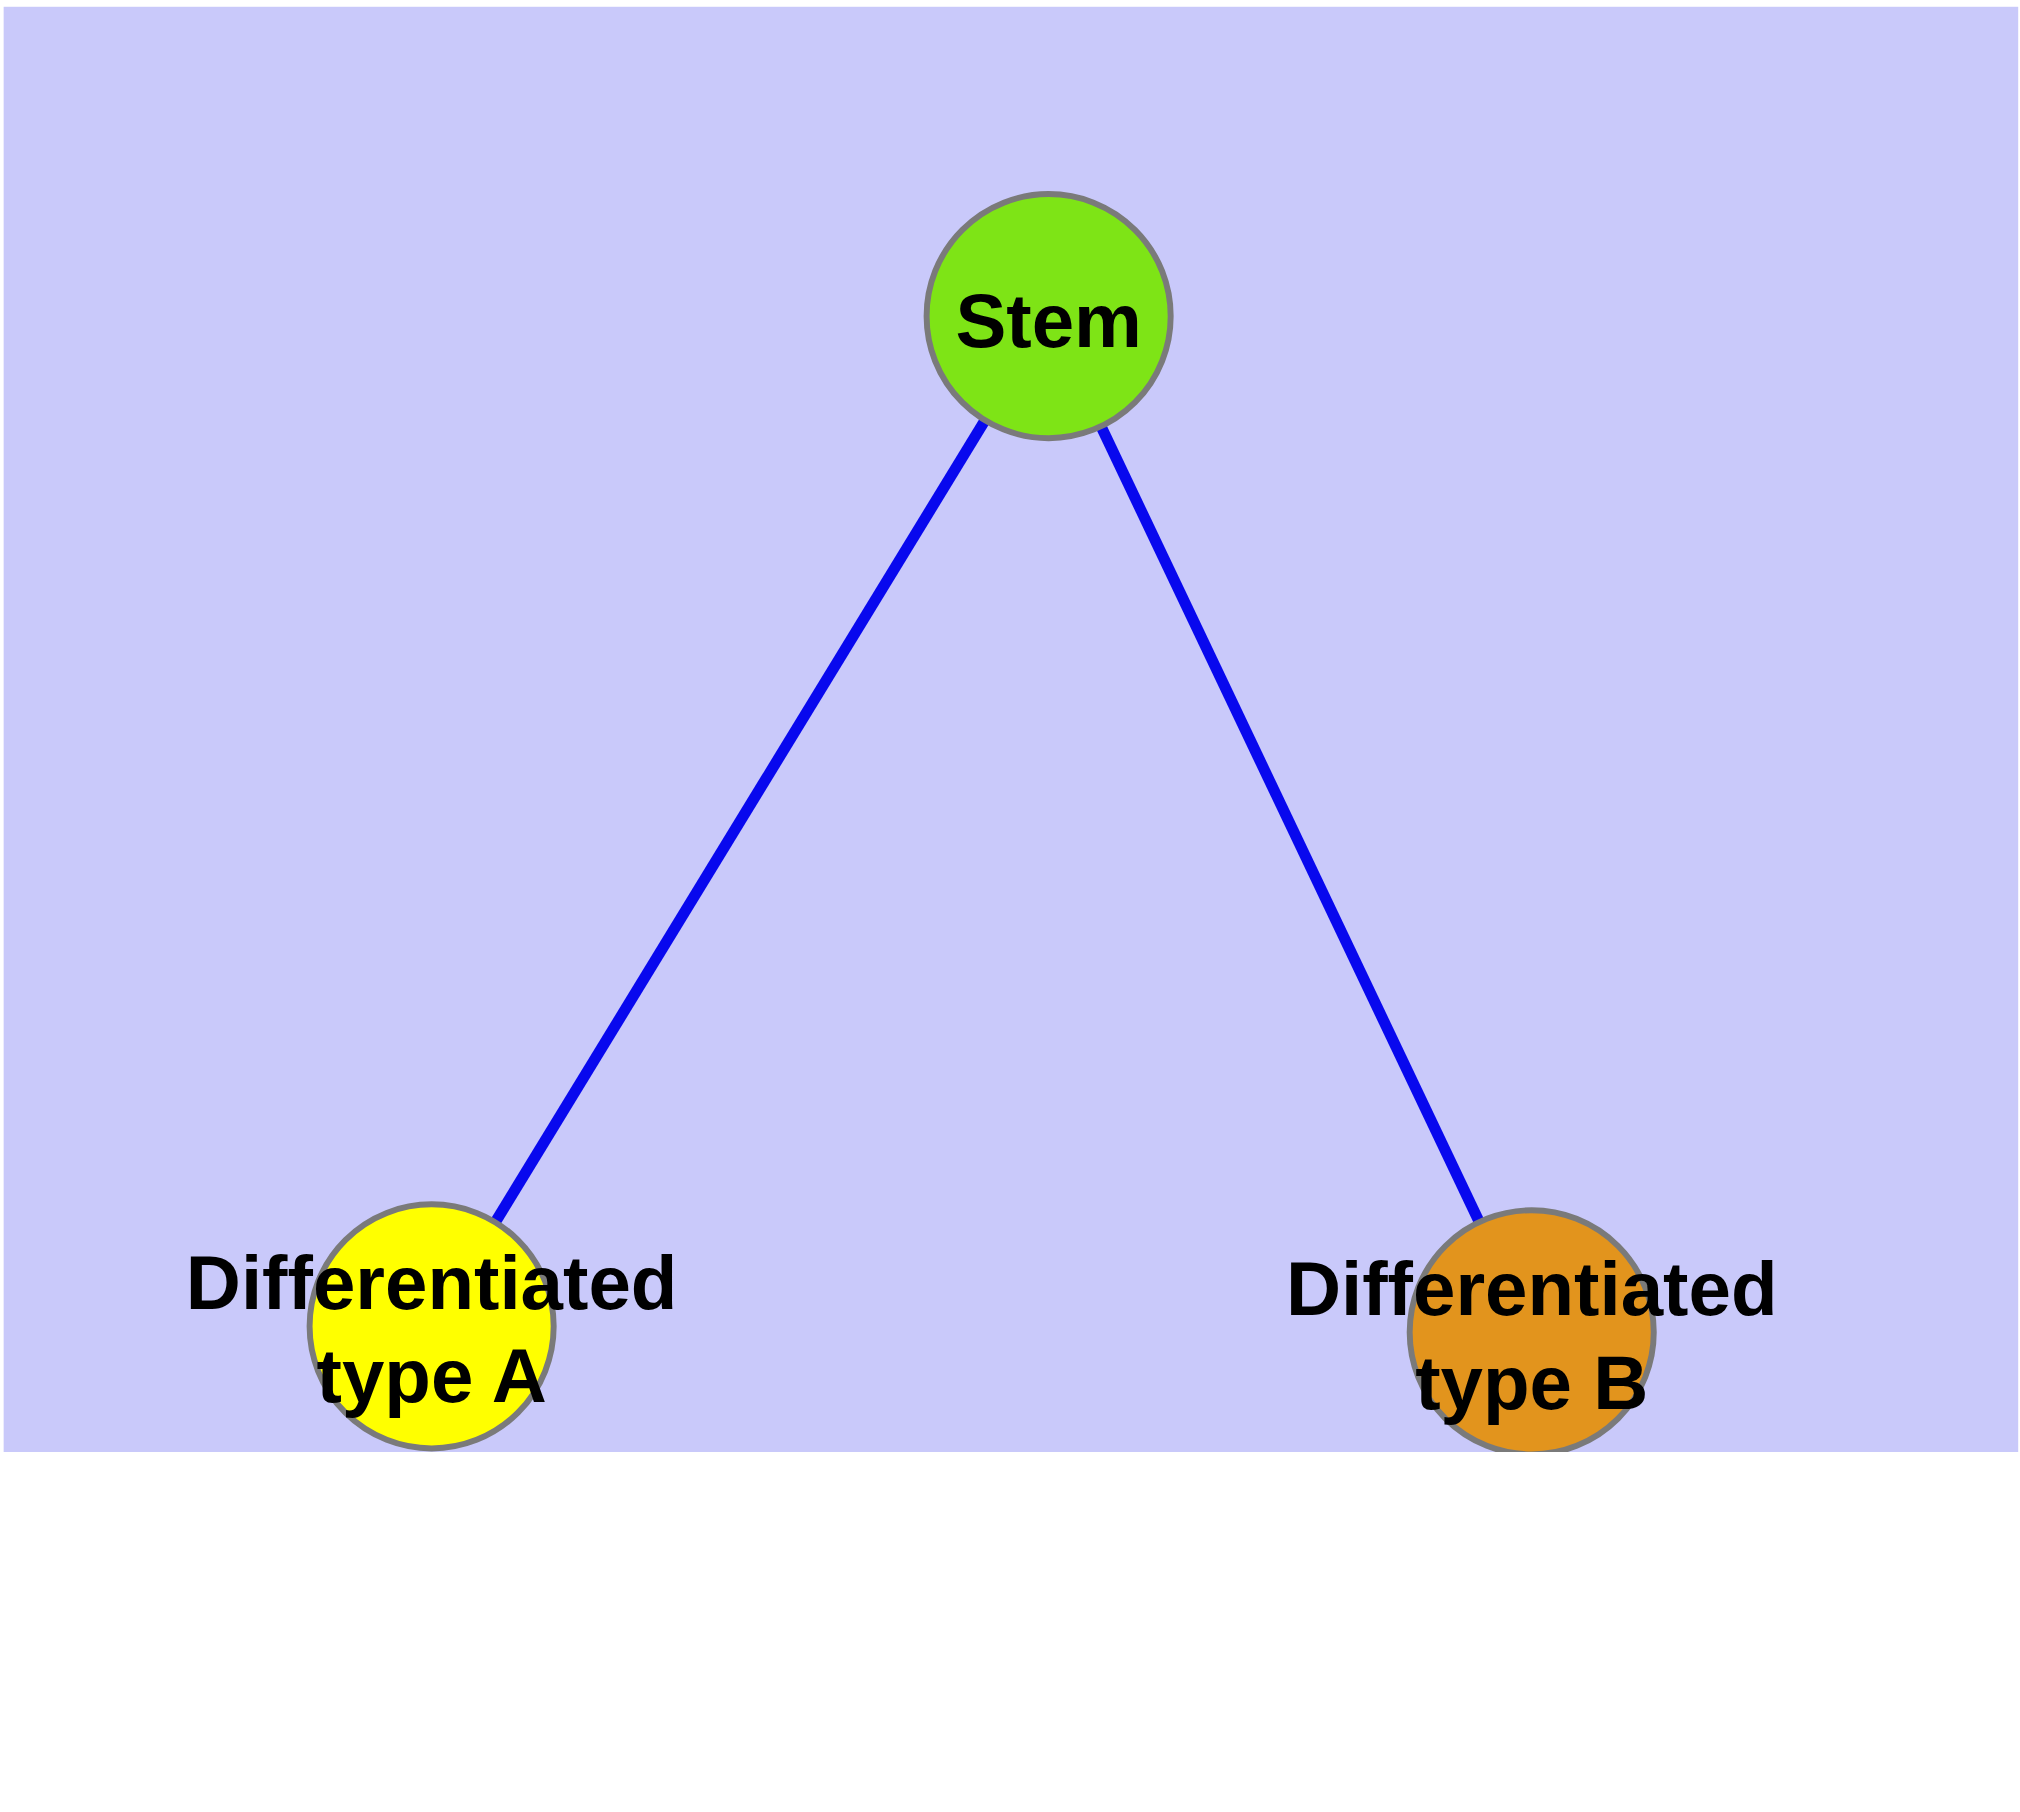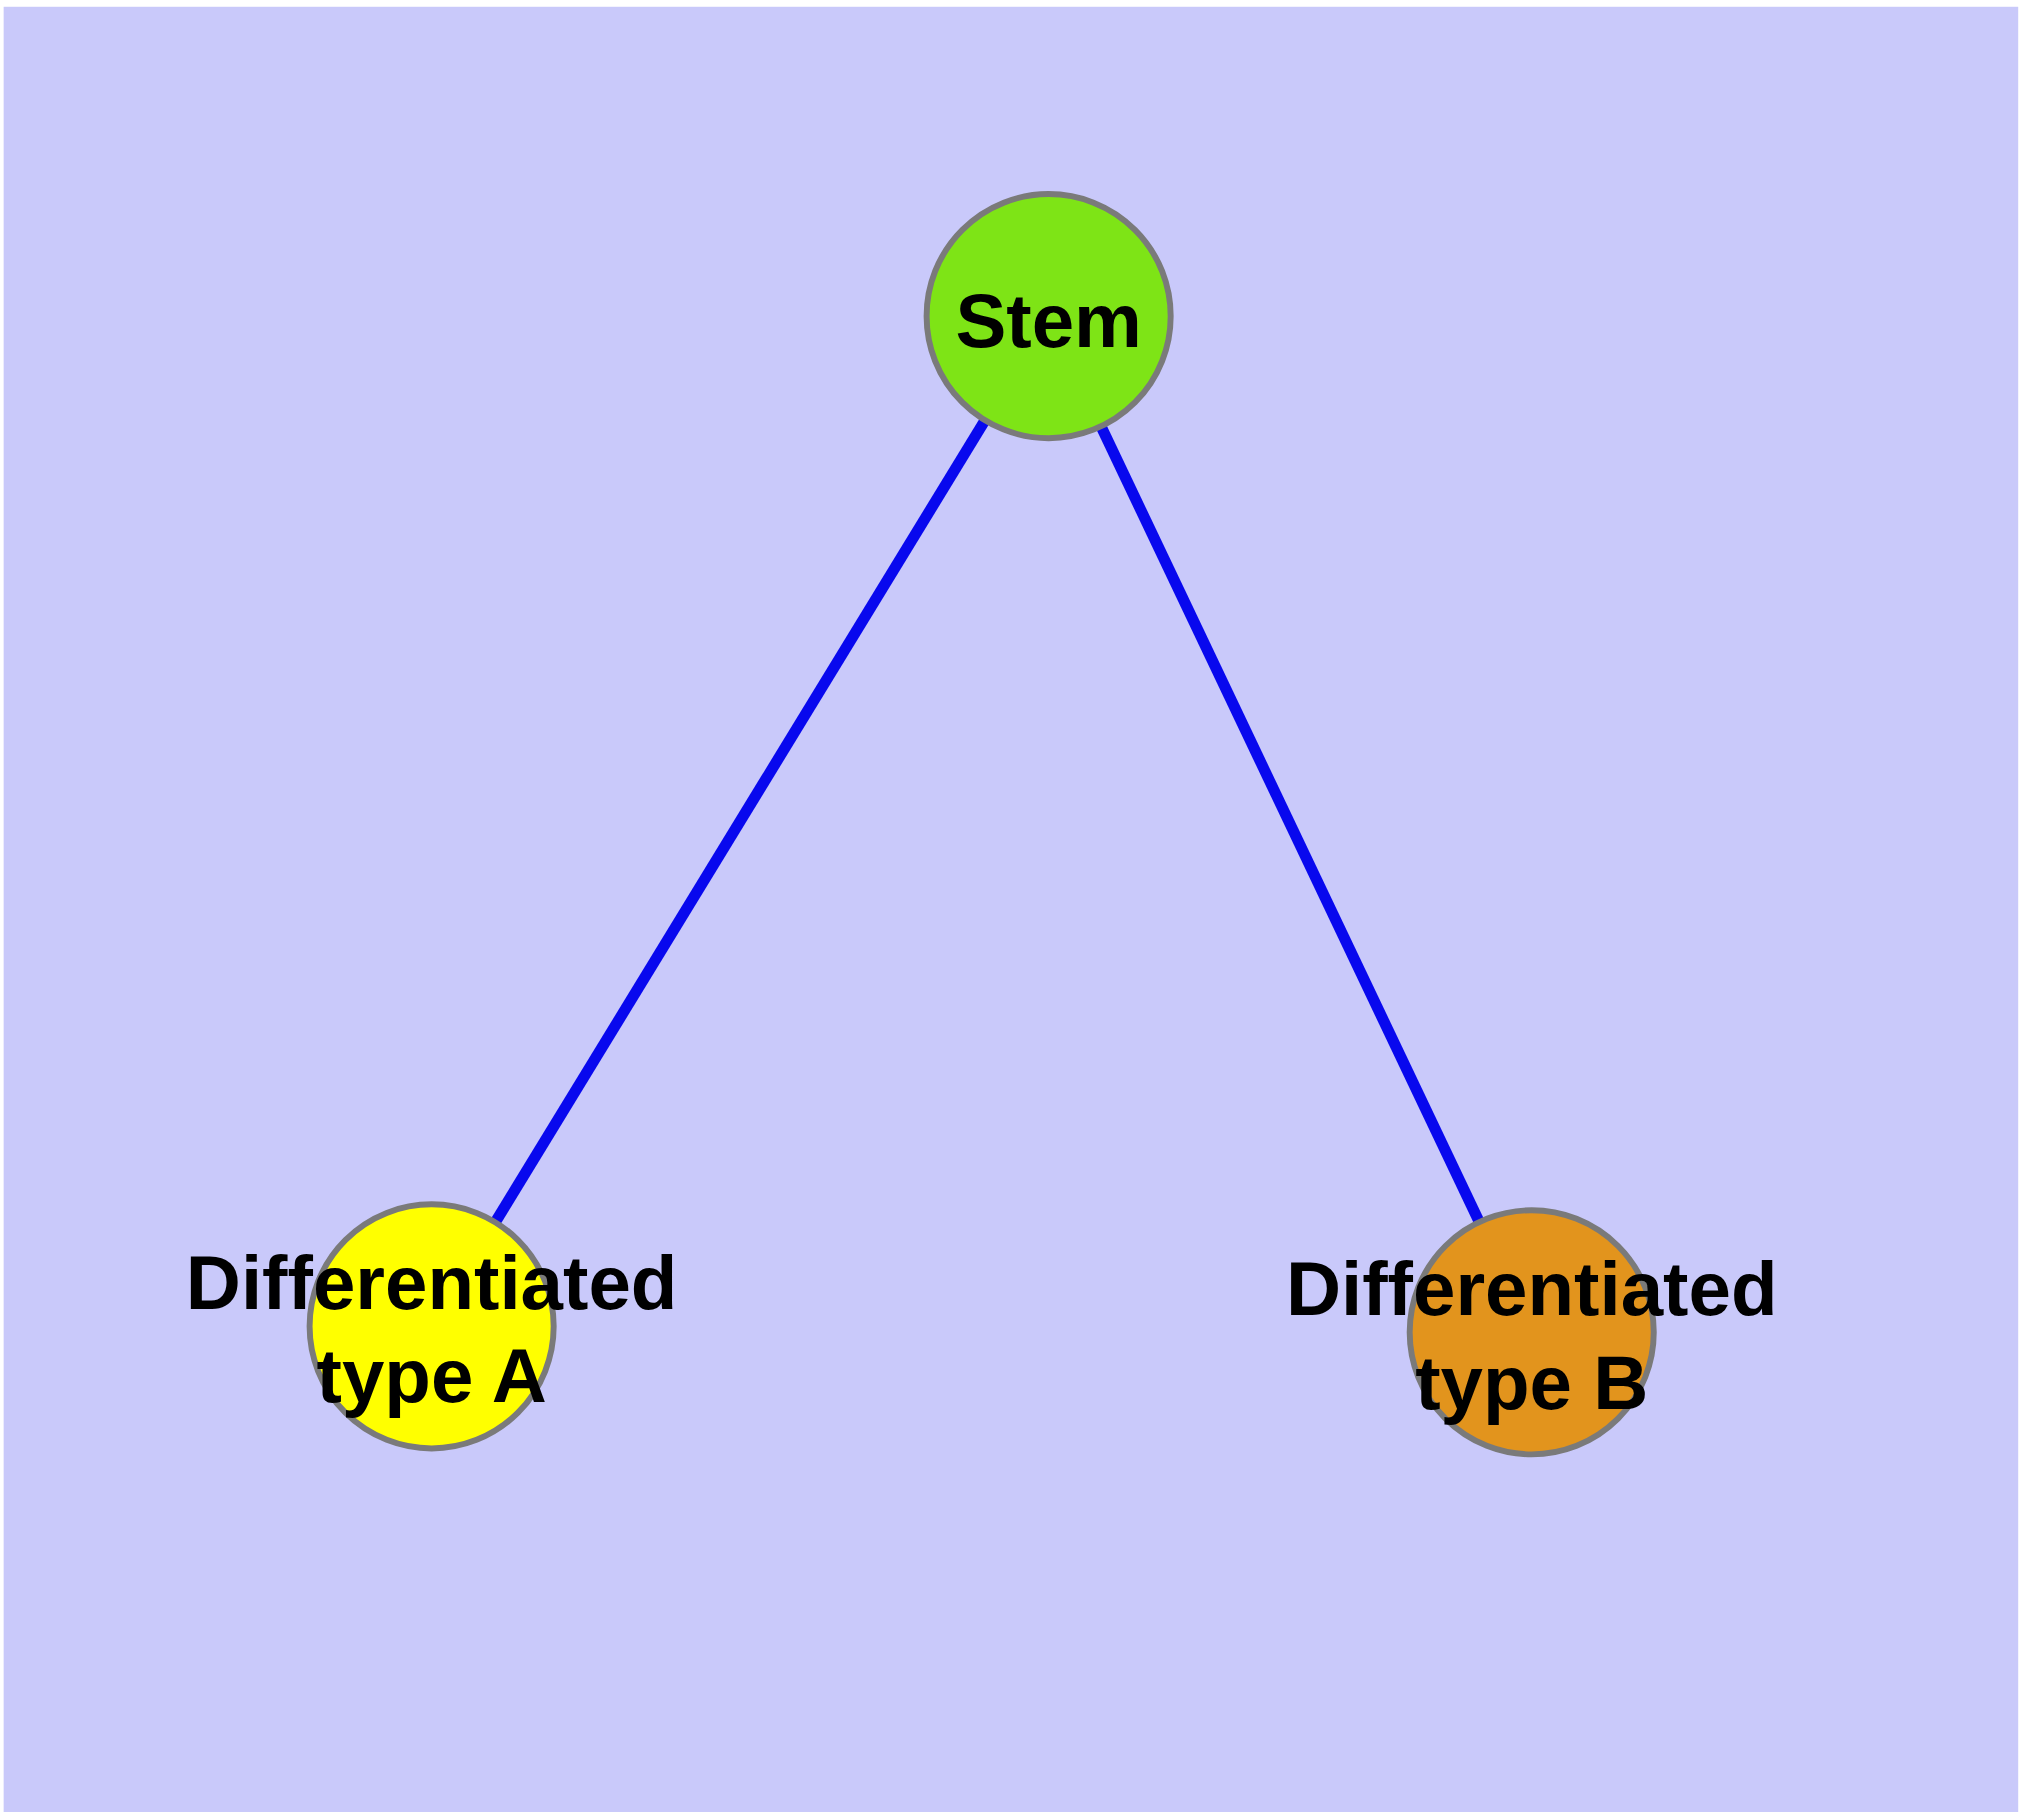--- a/index.html
+++ b/index.html
@@ -3,21 +3,21 @@
 <meta charset="utf-8">
 <style>
   
   html, body {
     margin: 0;
     padding: 0;
     background: #ffffff;
   }
   .diagram-stage {
     width: 2021px;
-    height: 1812px;
+    height: 1452px;
     position: relative;
     border-radius: 25px;
   }
   svg.graph {
     display: block;
     width: 2021px;
     height: 1812px;
   }
   .edge {
     stroke-width: 13px;

